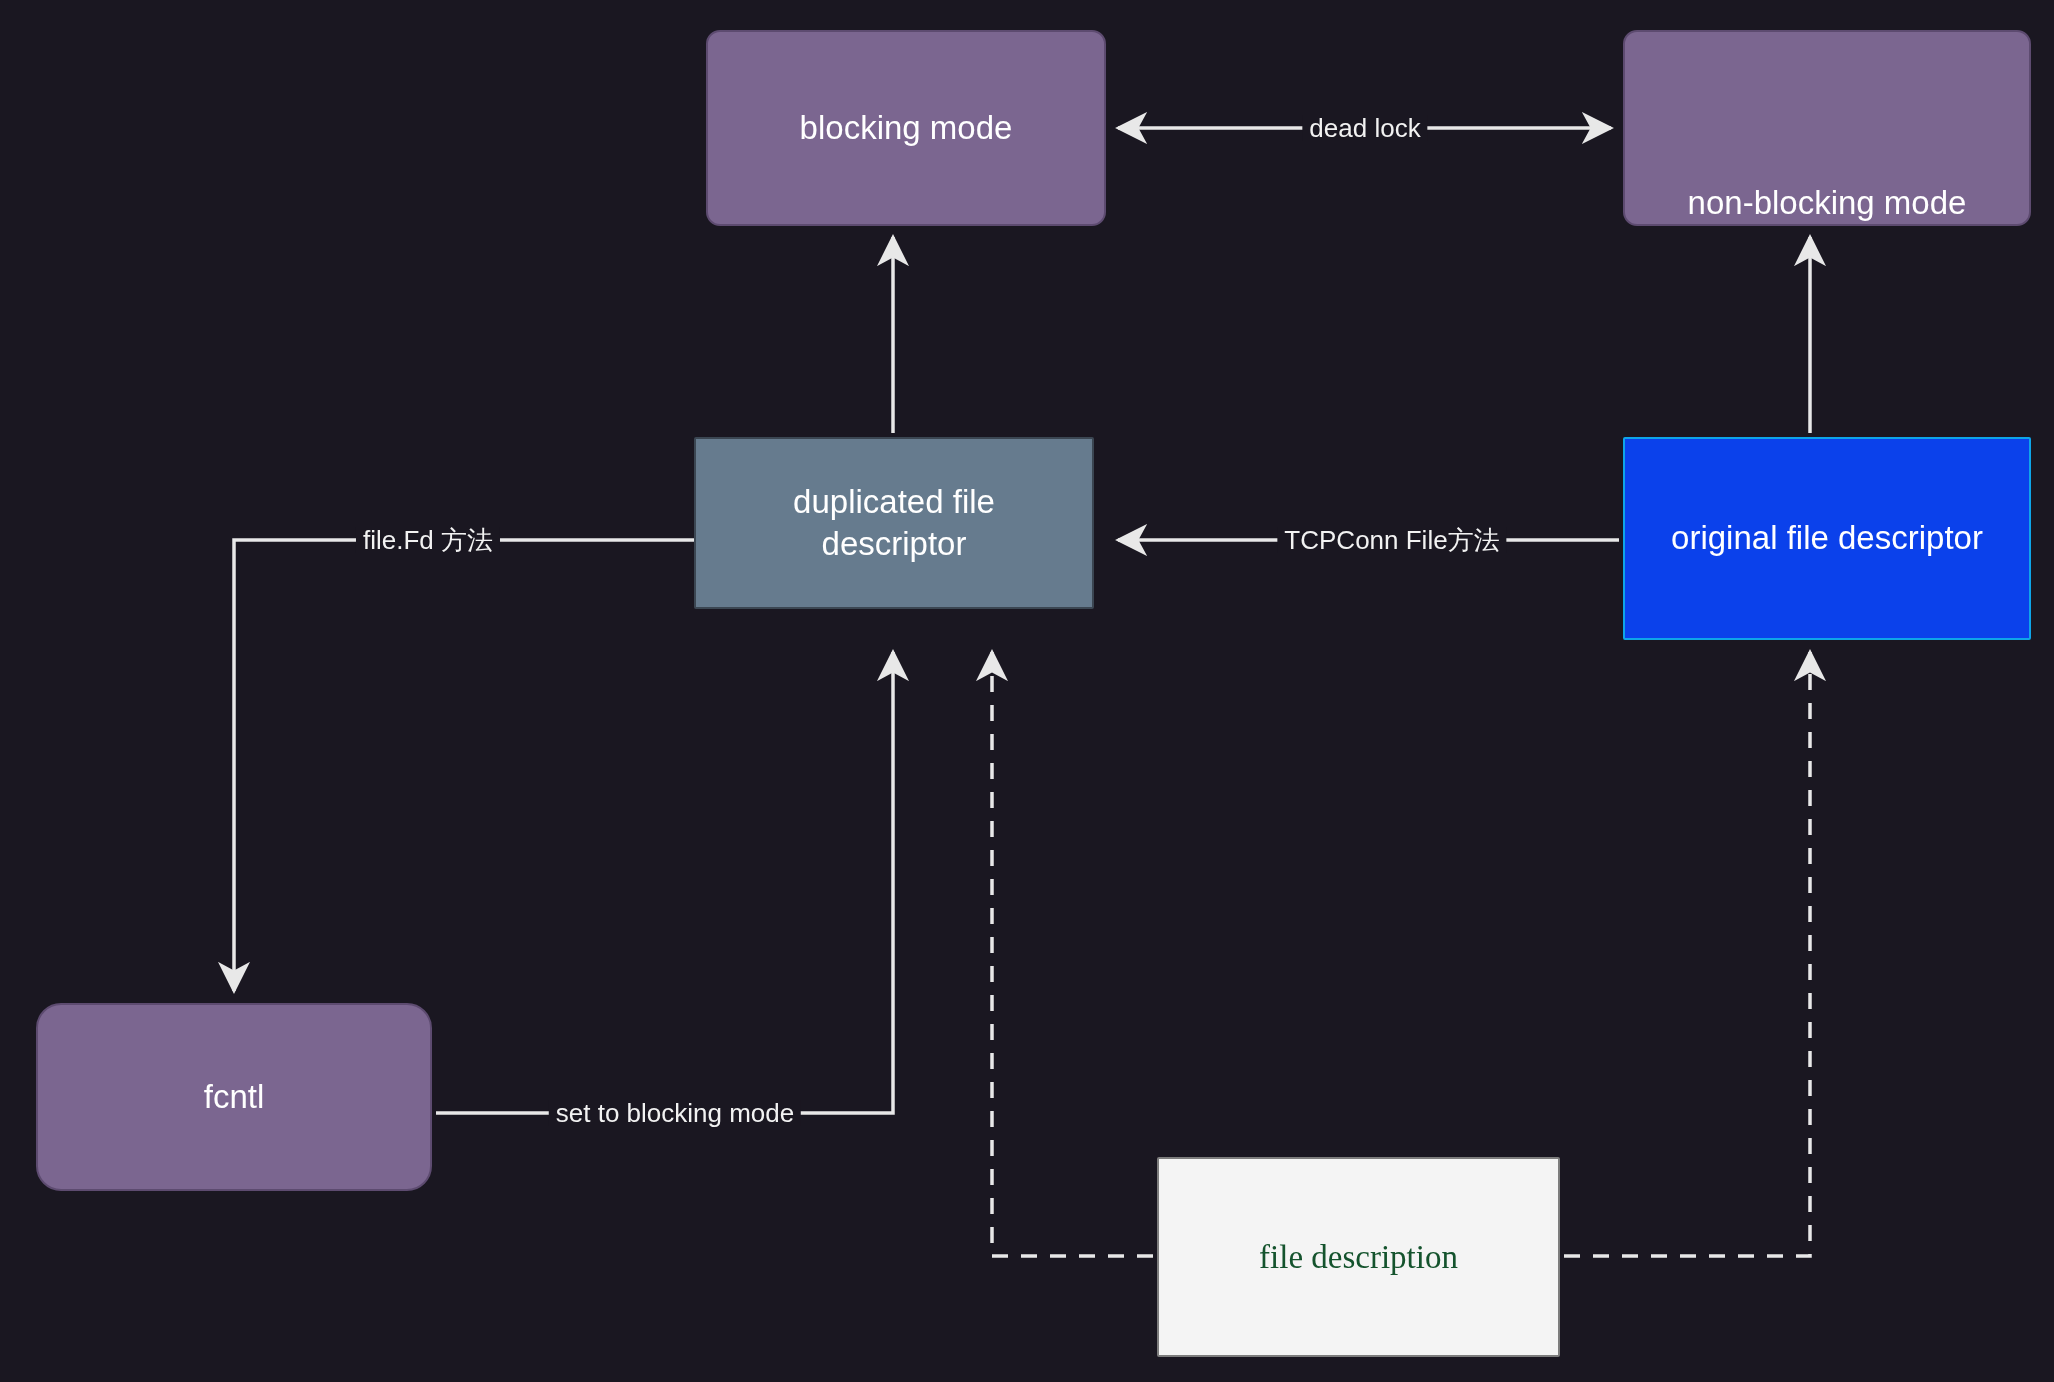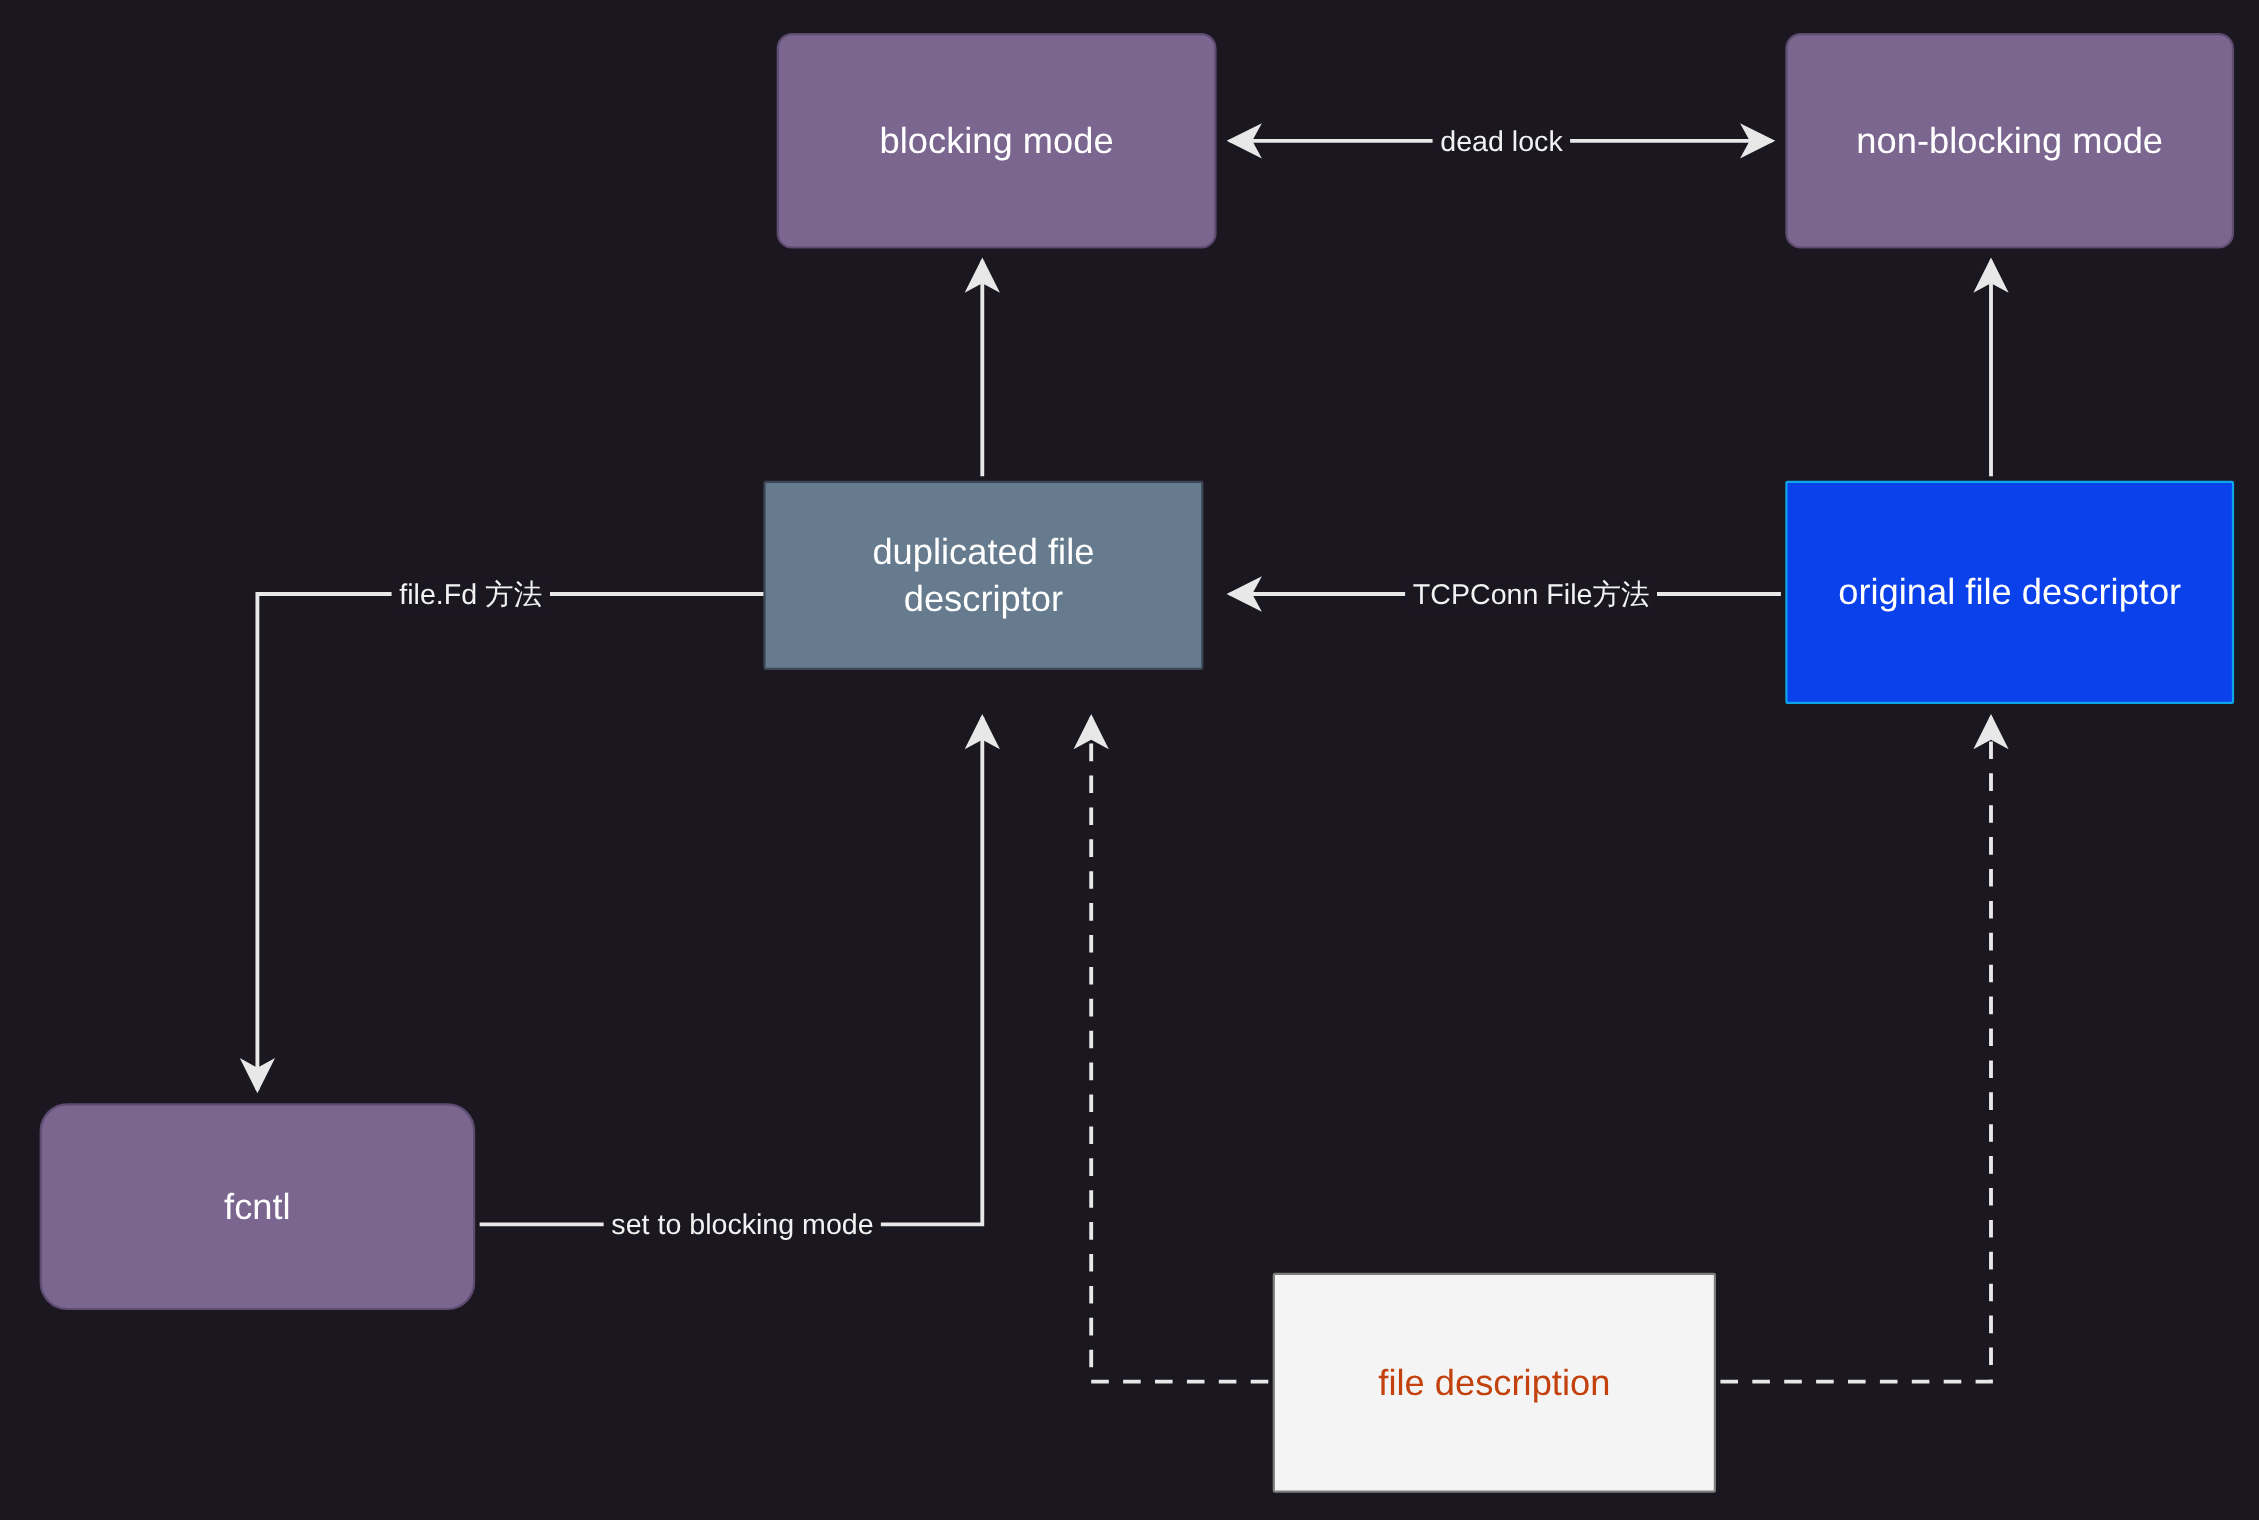--- a/index.html
+++ b/index.html
@@ -68,27 +68,28 @@
     border: 2px solid #0ea5e9;
     border-radius: 2px;
     color: #ffffff;
     font-size: 33px;
   }
   
   .node-white {
     background: #f4f4f4;
     border: 2px solid #7d7d7d;
     border-radius: 2px;
-    color: #c2410c;
+    color: #14532d;
     font-size: 33px;
+    font-family: Liberation Serif, serif;
   }
 
   
   #node-blocking-mode      { left: 706px;  top: 30px;   width: 400px; height: 196px; }
-  #node-non-blocking-mode  { left: 1623px; top: 30px;   width: 408px; height: 196px; }
+  #node-non-blocking-mode  { left: 1623px; top: 30px;   width: 408px; height: 196px; align-items: flex-end; }
   #node-duplicated-fd      { left: 694px;  top: 437px;  width: 400px; height: 172px; }
   #node-original-fd        { left: 1623px; top: 437px;  width: 408px; height: 203px; }
   #node-fcntl              { left: 36px;   top: 1003px; width: 396px; height: 188px; border-radius: 25px; }
   #node-file-description   { left: 1157px; top: 1157px; width: 403px; height: 200px; }
 
   
   .edge-label {
     position: absolute;
     color: #f2f2f2;
     font-size: 26px;

